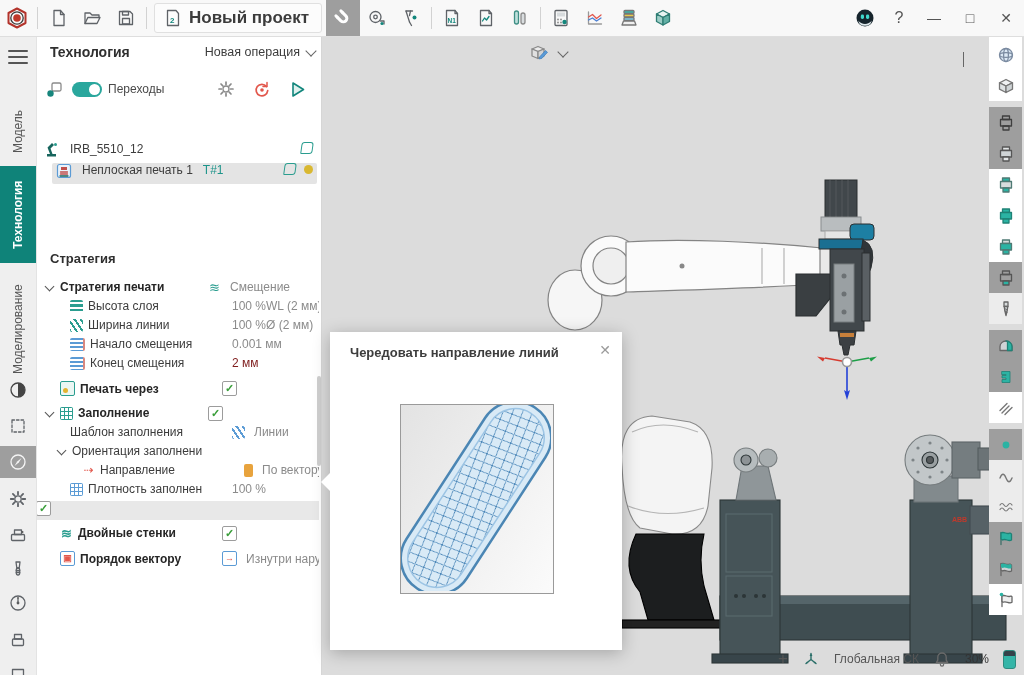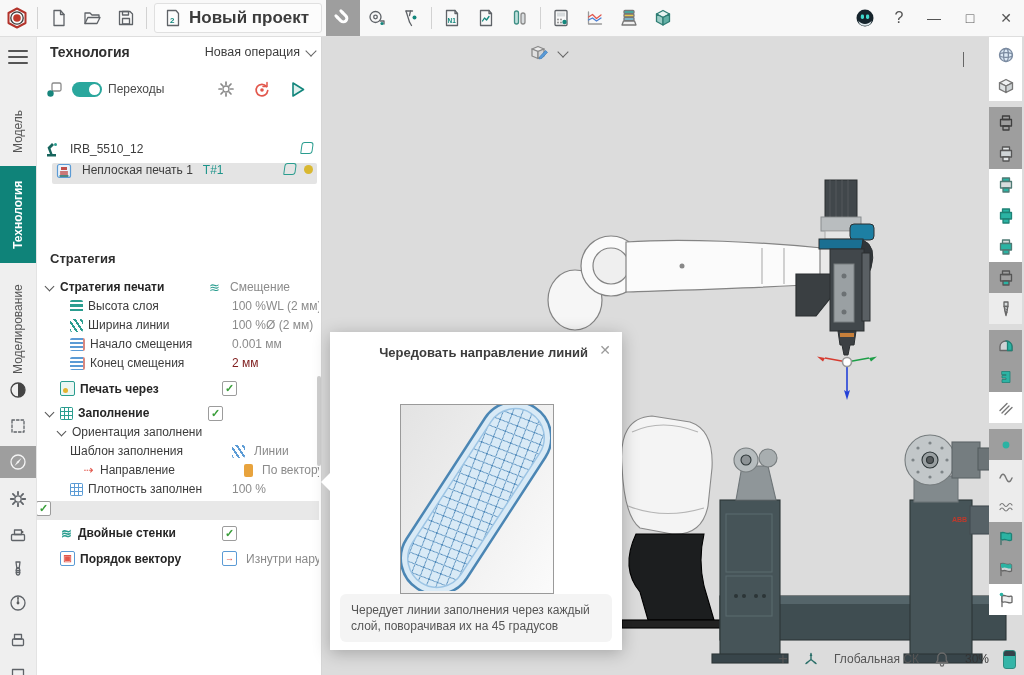--- a/index.html
+++ b/index.html
@@ -102,21 +102,21 @@
   .rightstrip{position:absolute;top:8px;right:2px;width:33px;display:flex;flex-direction:column;z-index:3}
   .rsicon{width:33px;height:31px;display:flex;align-items:center;justify-content:center;background:#fff}
   .rsicon.gray{background:#9e9e9e}
   .rsicon.lite{background:#ececec}
   .rsicon.gapt{margin-top:6px}
   
   .popup{position:absolute;left:330px;top:332px;width:292px;height:318px;background:#fff;
          box-shadow:0 3px 16px rgba(0,0,0,.25);z-index:10}
   .popup::before{content:"";position:absolute;left:-9px;top:141px;border:9px solid transparent;
          border-right-color:#fff;border-left:none}
-  .popup-title{position:absolute;top:13px;left:20px;right:34px;text-align:right;font-size:13px;
+  .popup-title{position:absolute;top:13px;left:20px;right:34px;text-align:left;font-size:13px;
          font-weight:bold;color:#3d3d3d}
   .popup-close{position:absolute;top:10px;right:11px;color:#9a9a9a;font-size:14px}
   .popup-img{position:absolute;top:72px;left:70px;width:152px;height:188px;border:1px solid #9a9a9a;
          background:linear-gradient(120deg,#e3e3e3,#fbfbfb)}
   .popup-desc{position:absolute;left:10px;right:10px;bottom:8px;background:#f4f4f4;border-radius:6px;
          padding:8px 11px;color:#555;line-height:1.35;font-size:12px}
 </style>
 </head>
 <body>
 
@@ -514,34 +514,34 @@
         <span class="p-label b" style="padding-left:10px">
           <span class="rchev"></span>
           <span class="chip c-grid-teal"></span>
           <span>Заполнение</span>
         </span>
         <span class="p-val">
           <span class="cb">✓</span>
         </span>
       </div>
       <div class="prow">
+        <span class="p-label" style="padding-left:34px">
+          <span>Шаблон заполнения</span>
+        </span>
+        <span class="p-val">
+          <span class="chip c-hatch-blue"></span>
+          <span>Линии</span>
+        </span>
+      </div>
+      <div class="prow">
         <span class="p-label" style="padding-left:22px">
           <span class="rchev"></span>
           <span>Ориентация заполнени</span>
         </span>
         <span class="p-val"></span>
-      </div>
-      <div class="prow">
-        <span class="p-label" style="padding-left:34px">
-          <span>Шаблон заполнения</span>
-        </span>
-        <span class="p-val">
-          <span class="chip c-hatch-blue"></span>
-          <span>Линии</span>
-        </span>
       </div>
       <div class="prow">
         <span class="p-label" style="padding-left:46px">
           <span class="chip c-arrow-red">⇢</span>
           <span>Направление</span>
         </span>
         <span class="p-val">
           <span class="chip c-swatch-orange"></span>
           <span>По вектору ориен</span>
         </span>
@@ -882,14 +882,13 @@
           </clipPath>
       </defs>
       <g clip-path="url(#boxclip)">
         <g transform="rotate(33 75 93)">
           <rect x="39" y="-15" width="72" height="216" rx="36" fill="#d9eaf6" stroke="#4b86b4" stroke-width="2.5"></rect>
           <rect x="46" y="-8" width="58" height="202" rx="29" fill="url(#xh)" stroke="#9cc4e4" stroke-width="1.5"></rect>
         </g>
       </g>
     </svg>
   </div>
-  <div class="popup-desc">Чередует линии заполнения через каждый слой, поворачивая их на 45 градусов</div>
 </div>
 
 </body></html>

